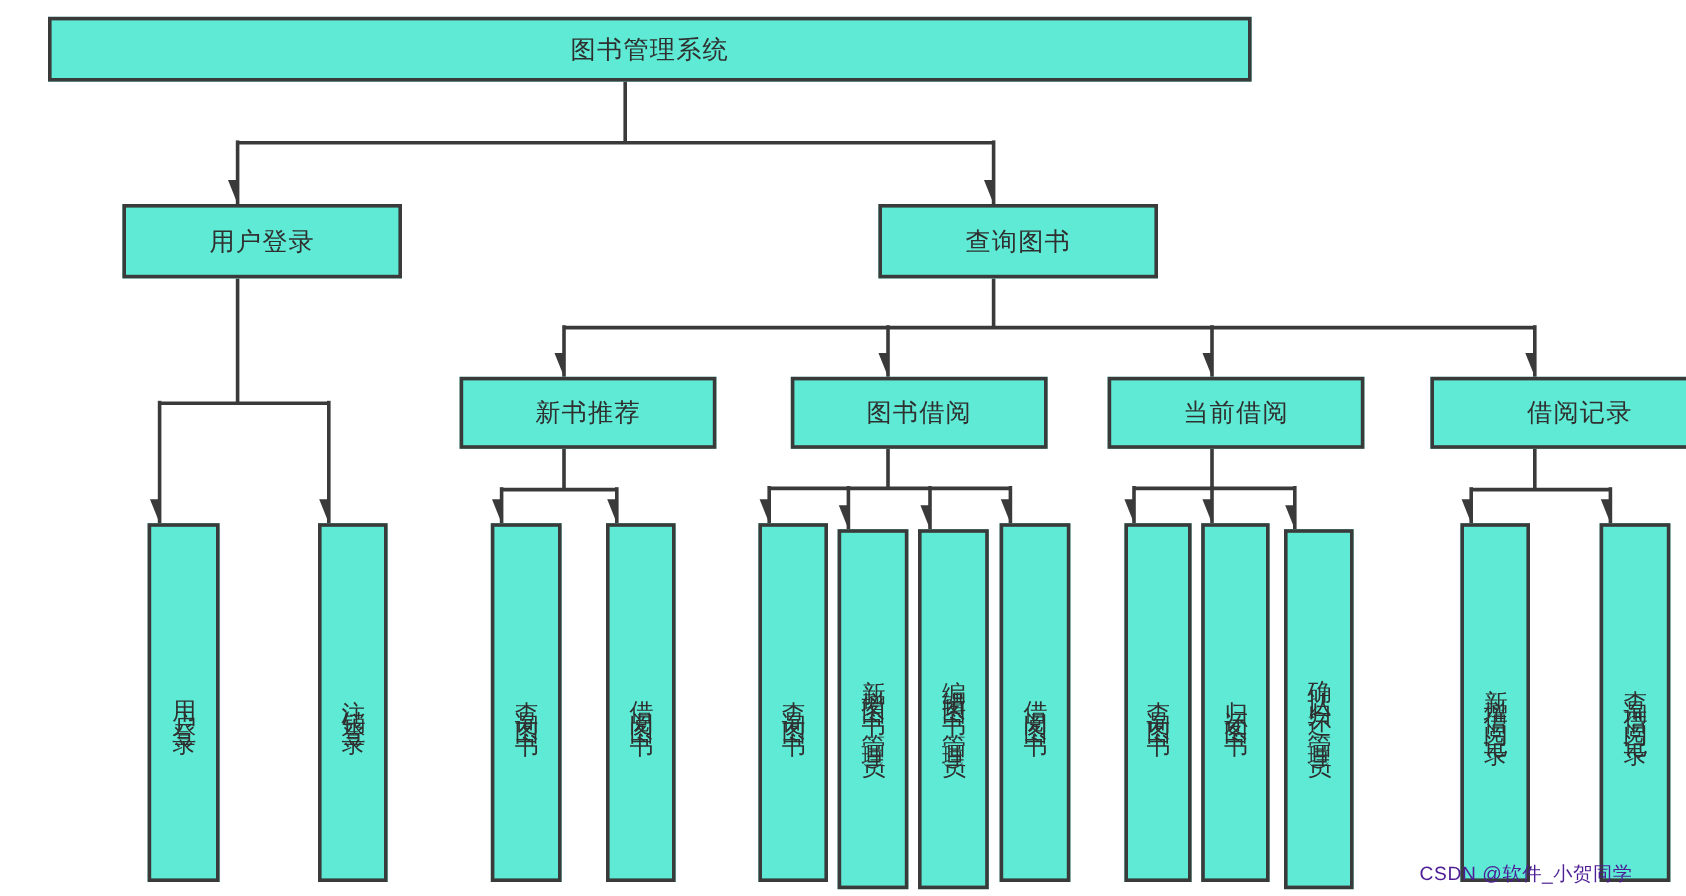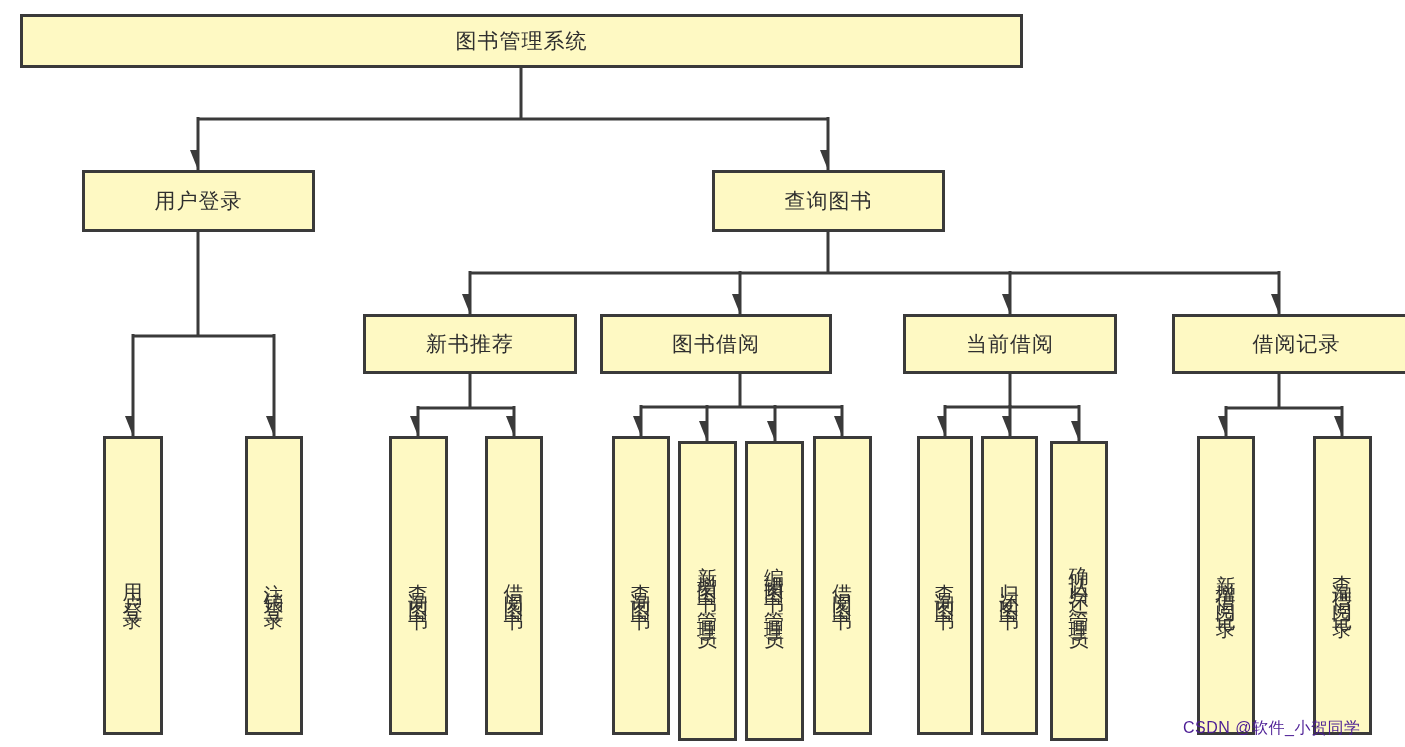--- a/index.html
+++ b/index.html
@@ -21,27 +21,28 @@
     left: 0;
     top: 0;
     width: 1405px;
     height: 747px;
     pointer-events: none;
   }
   .node {
     position: absolute;
     box-sizing: border-box;
     border: 3px solid #3a3a3a;
-    background: #fef9c3;
+    background: #5eead4;
     display: flex;
     align-items: center;
     justify-content: center;
     font-size: 21px;
     letter-spacing: 1px;
     white-space: nowrap;
+    margin-left: 20px;
   }
   .leaf span {
     writing-mode: vertical-rl;
     text-orientation: mixed;
     letter-spacing: 9px;
     font-size: 20px;
     line-height: 1;
   }
   .watermark {
     position: absolute;
@@ -105,21 +106,21 @@
       </g>
     </g>
   </svg>
 
   <div class="node" style="left:20px; top:14px; width:1003px; height:54px;">图书管理系统</div>
 
   <div class="node" style="left:82px; top:170px; width:233px; height:62px;">用户登录</div>
   <div class="node" style="left:712px; top:170px; width:233px; height:62px;">查询图书</div>
 
   <div class="node" style="left:363px; top:314px; width:214px; height:60px;font-family:Liberation Serif, serif;">新书推荐</div>
-  <div class="node" style="left:600px; top:314px; width:232px; height:60px;">图书借阅</div>
+  <div class="node" style="left:639px; top:314px; width:214px; height:60px;">图书借阅</div>
   <div class="node" style="left:903px; top:314px; width:214px; height:60px;text-align:center;">当前借阅</div>
   <div class="node" style="left:1172px; top:314px; width:249px; height:60px;">借阅记录</div>
 
   <div class="node leaf" style="left:103px; top:436px; width:60px; height:299px;">
     <span>用户登录</span>
   </div>
   <div class="node leaf" style="left:245px; top:436px; width:58px; height:299px;">
     <span>注销登录</span>
   </div>
 

